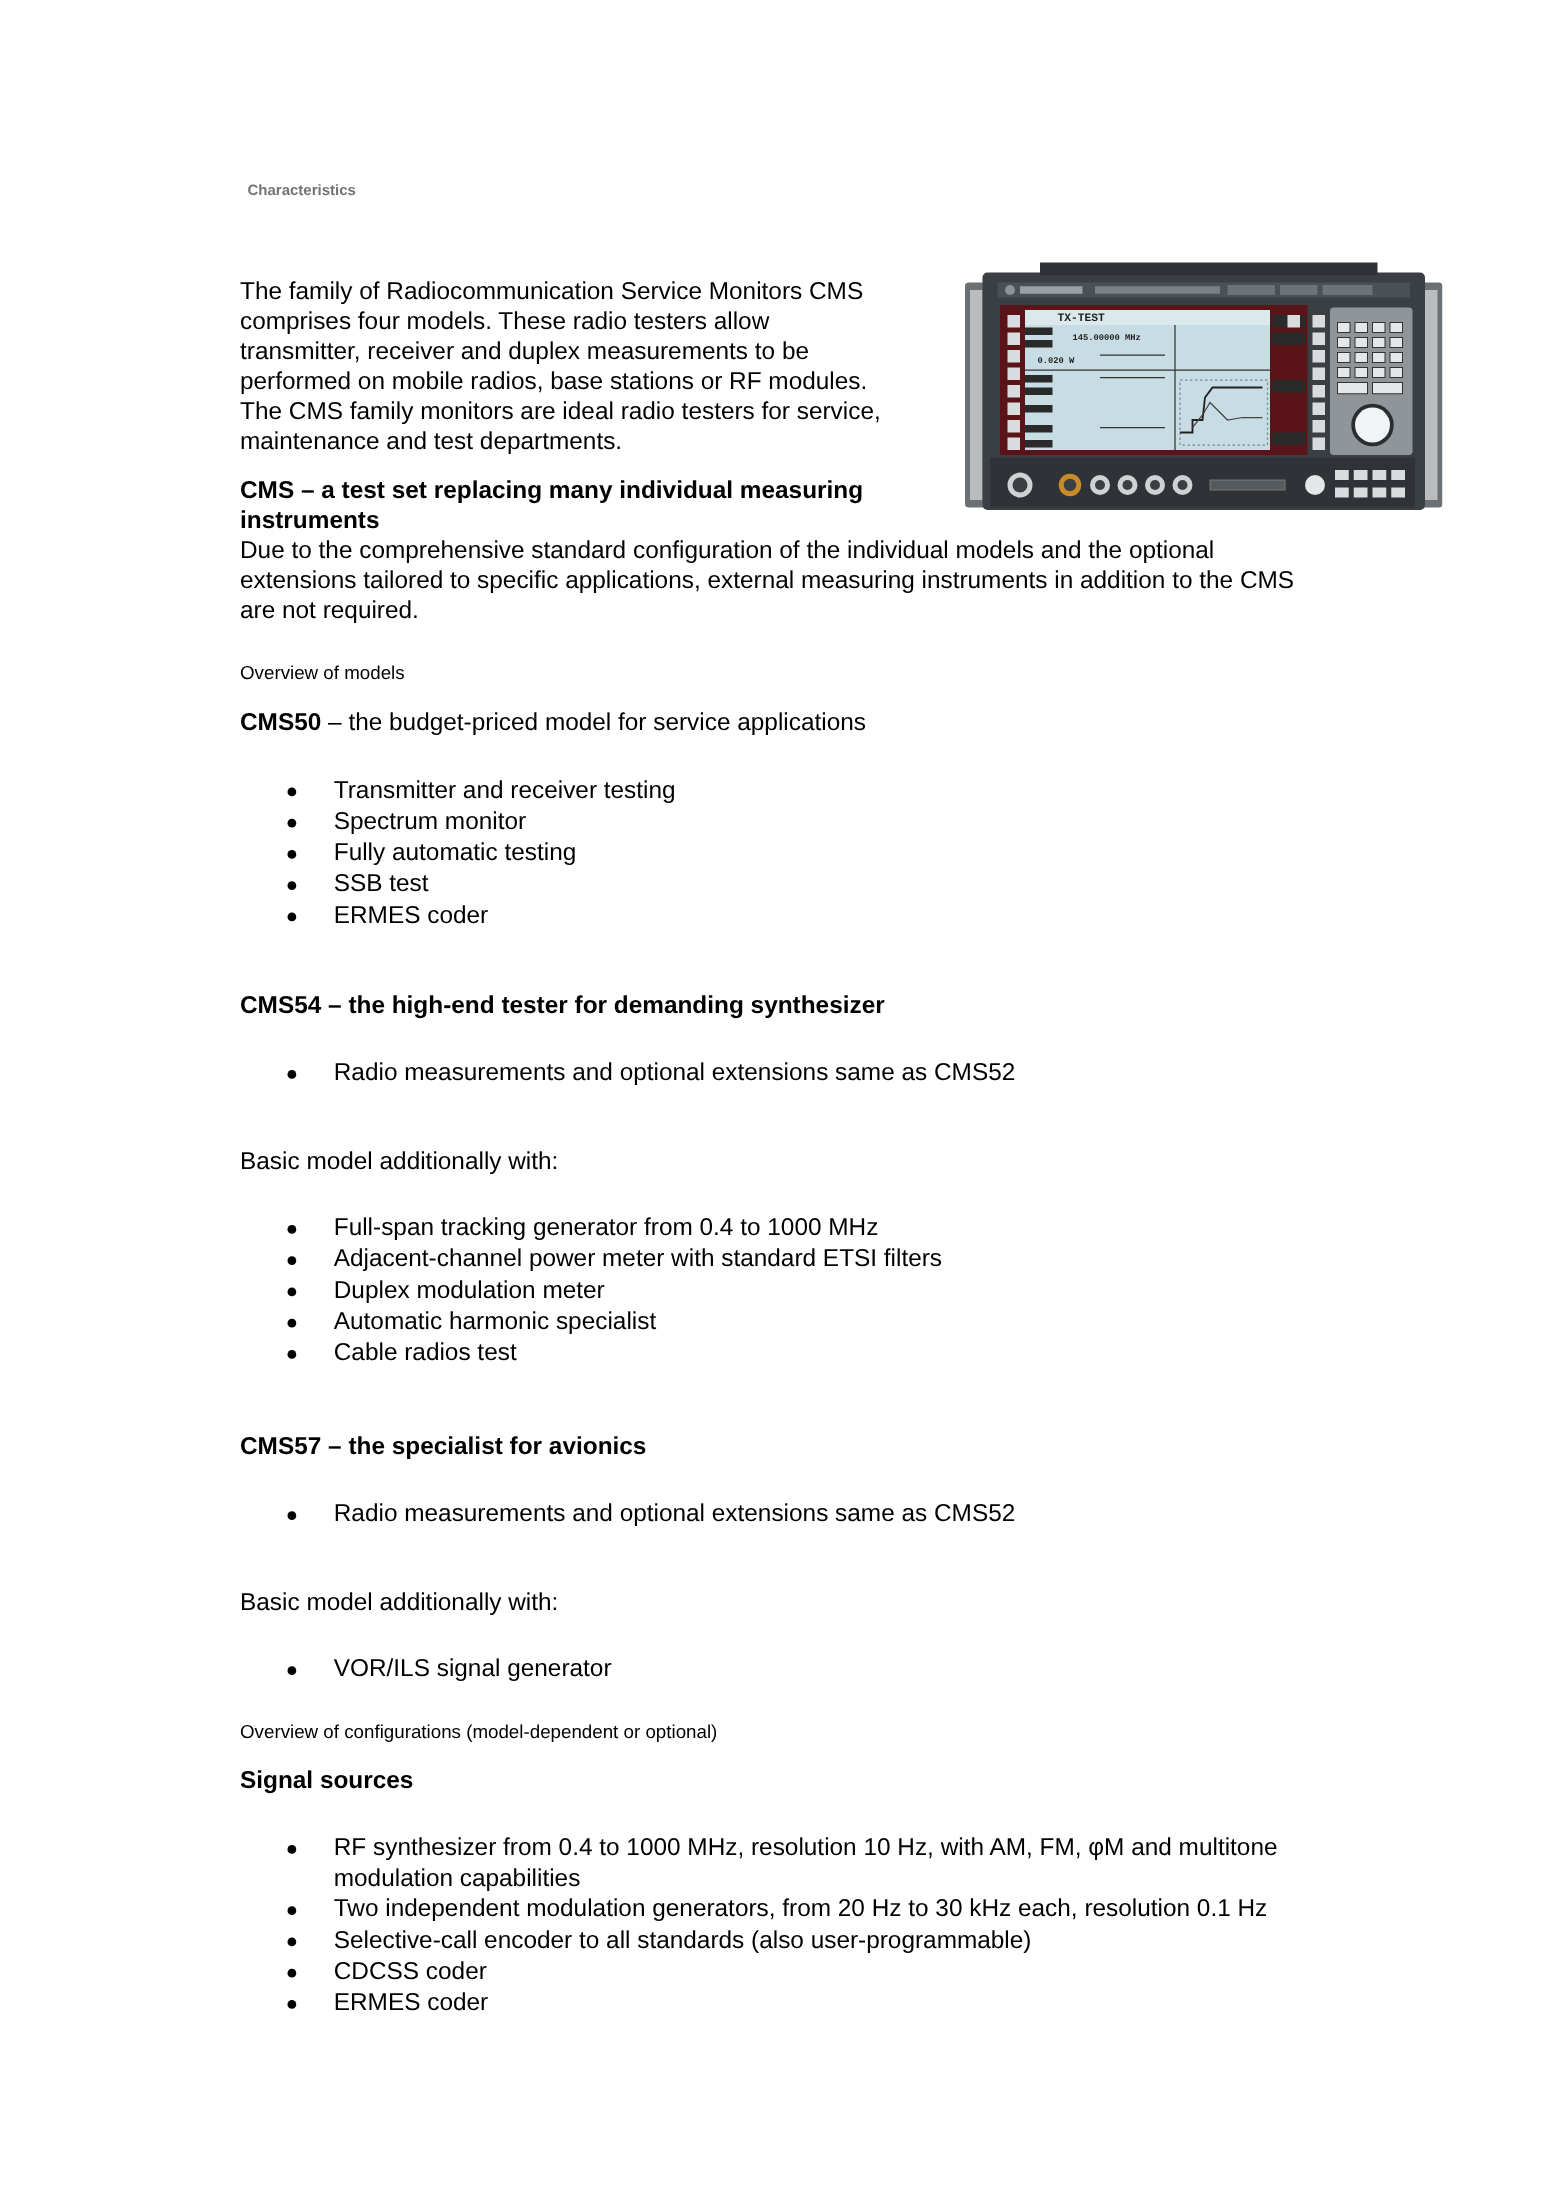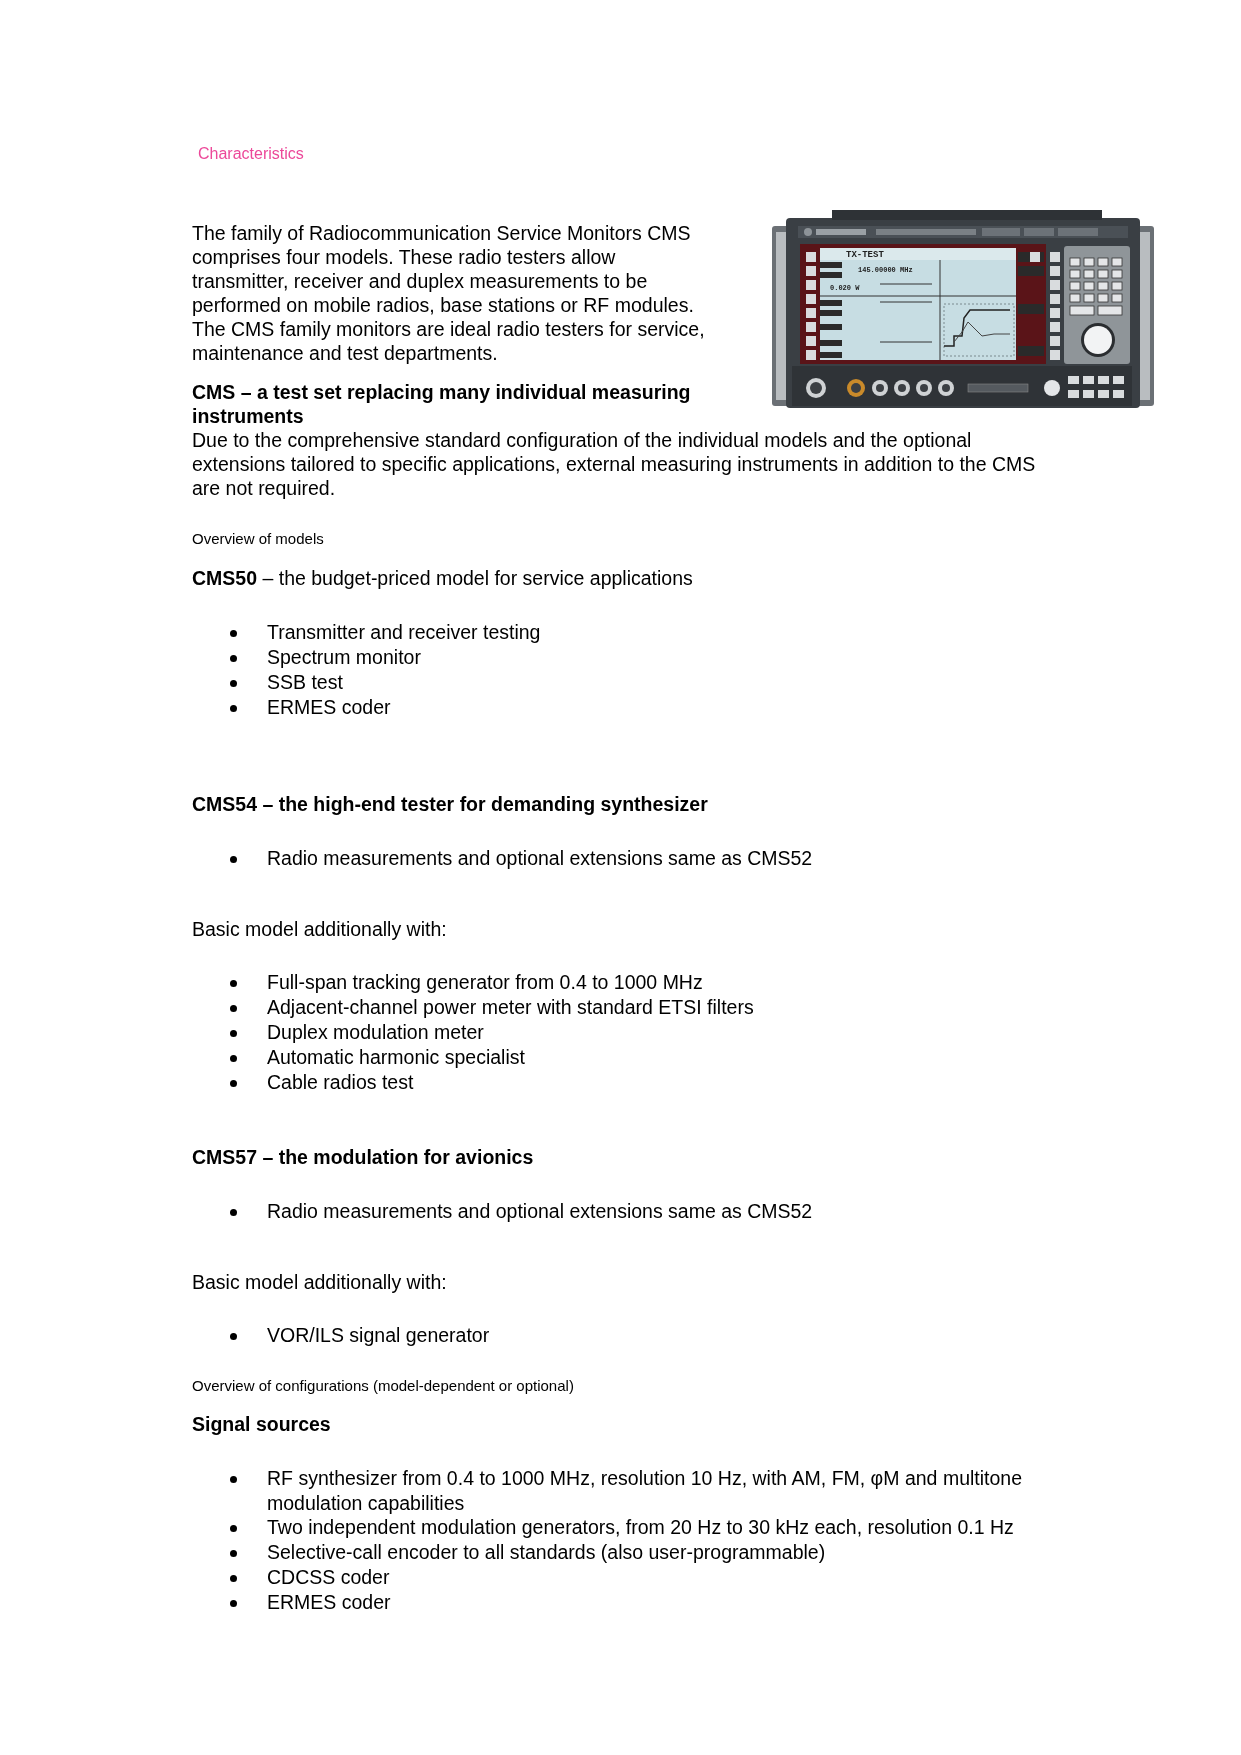--- a/index.html
+++ b/index.html
@@ -2,21 +2,21 @@
 <html><head>
 <meta charset="utf-8">
 <style>
   html, body { margin: 0; padding: 0; background: #ffffff; }
   body {
     width: 1241px; height: 1755px; position: relative; overflow: hidden;
     font-family: "Liberation Sans", sans-serif; color: #000000;
   }
   .abs { position: absolute; }
   .title {
-    left: 198px; top: 145px; font-size: 16px; font-weight: normal; color: #ec4899;
+    left: 198px; top: 145px; font-size: 12px; font-weight: bold; color: #737373;
   }
   .p { font-size: 19.5px; line-height: 24px; }
   .intro { left: 192px; top: 221px; width: 560px; }
   .h-bold { font-weight: bold; font-size: 19.5px; line-height: 24px; }
   .small-h { font-weight: normal; font-size: 15px; }
   ul.blist { list-style: none; margin: 0; padding: 0; position: absolute; }
   ul.blist li { position: relative; padding-left: 75px; font-size: 19.5px; line-height: 25px; }
   ul.blist li .bullet {
     position: absolute; left: 38px; top: 10px; width: 7px; height: 7px;
     border-radius: 50%; background: #000;
@@ -179,38 +179,39 @@
 </div>
 
 <div class="abs small-h" style="left:192px; top:530px;">Overview of models</div>
 
 <div class="abs p" style="left:192px; top:566px;">
   <b>CMS50</b><span> – the budget-priced model for service applications</span>
 </div>
 <ul class="blist" style="left:192px; top:620px;">
   <li><span class="bullet"></span><span>Transmitter and receiver testing</span></li>
   <li><span class="bullet"></span><span>Spectrum monitor</span></li>
+  <li><span class="bullet"></span><span>Fully automatic testing</span></li>
   <li><span class="bullet"></span><span>SSB test</span></li>
   <li><span class="bullet"></span><span>ERMES coder</span></li>
 </ul>
 
 <div class="abs h-bold" style="left:192px; top:792px;">CMS54 – the high-end tester for demanding synthesizer</div>
 <ul class="blist" style="left:192px; top:846px;">
   <li><span class="bullet"></span><span>Radio measurements and optional extensions same as CMS52</span></li>
 </ul>
 <div class="abs p" style="left:192px; top:917px;">Basic model additionally with:</div>
 <ul class="blist" style="left:192px; top:970px;">
   <li><span class="bullet"></span><span>Full-span tracking generator from 0.4 to 1000 MHz</span></li>
   <li><span class="bullet"></span><span>Adjacent-channel power meter with standard ETSI filters</span></li>
   <li><span class="bullet"></span><span>Duplex modulation meter</span></li>
   <li><span class="bullet"></span><span>Automatic harmonic specialist</span></li>
   <li><span class="bullet"></span><span>Cable radios test</span></li>
 </ul>
 
-<div class="abs h-bold" style="left:192px; top:1145px;">CMS57 – the modulation for avionics</div>
+<div class="abs h-bold" style="left:192px; top:1145px;">CMS57 – the specialist for avionics</div>
 <ul class="blist" style="left:192px; top:1199px;">
   <li><span class="bullet"></span><span>Radio measurements and optional extensions same as CMS52</span></li>
 </ul>
 <div class="abs p" style="left:192px; top:1270px;">Basic model additionally with:</div>
 <ul class="blist" style="left:192px; top:1323px;">
   <li><span class="bullet"></span><span>VOR/ILS signal generator</span></li>
 </ul>
 
 <div class="abs small-h" style="left:192px; top:1377px;">Overview of configurations (model-dependent or optional)</div>
 

